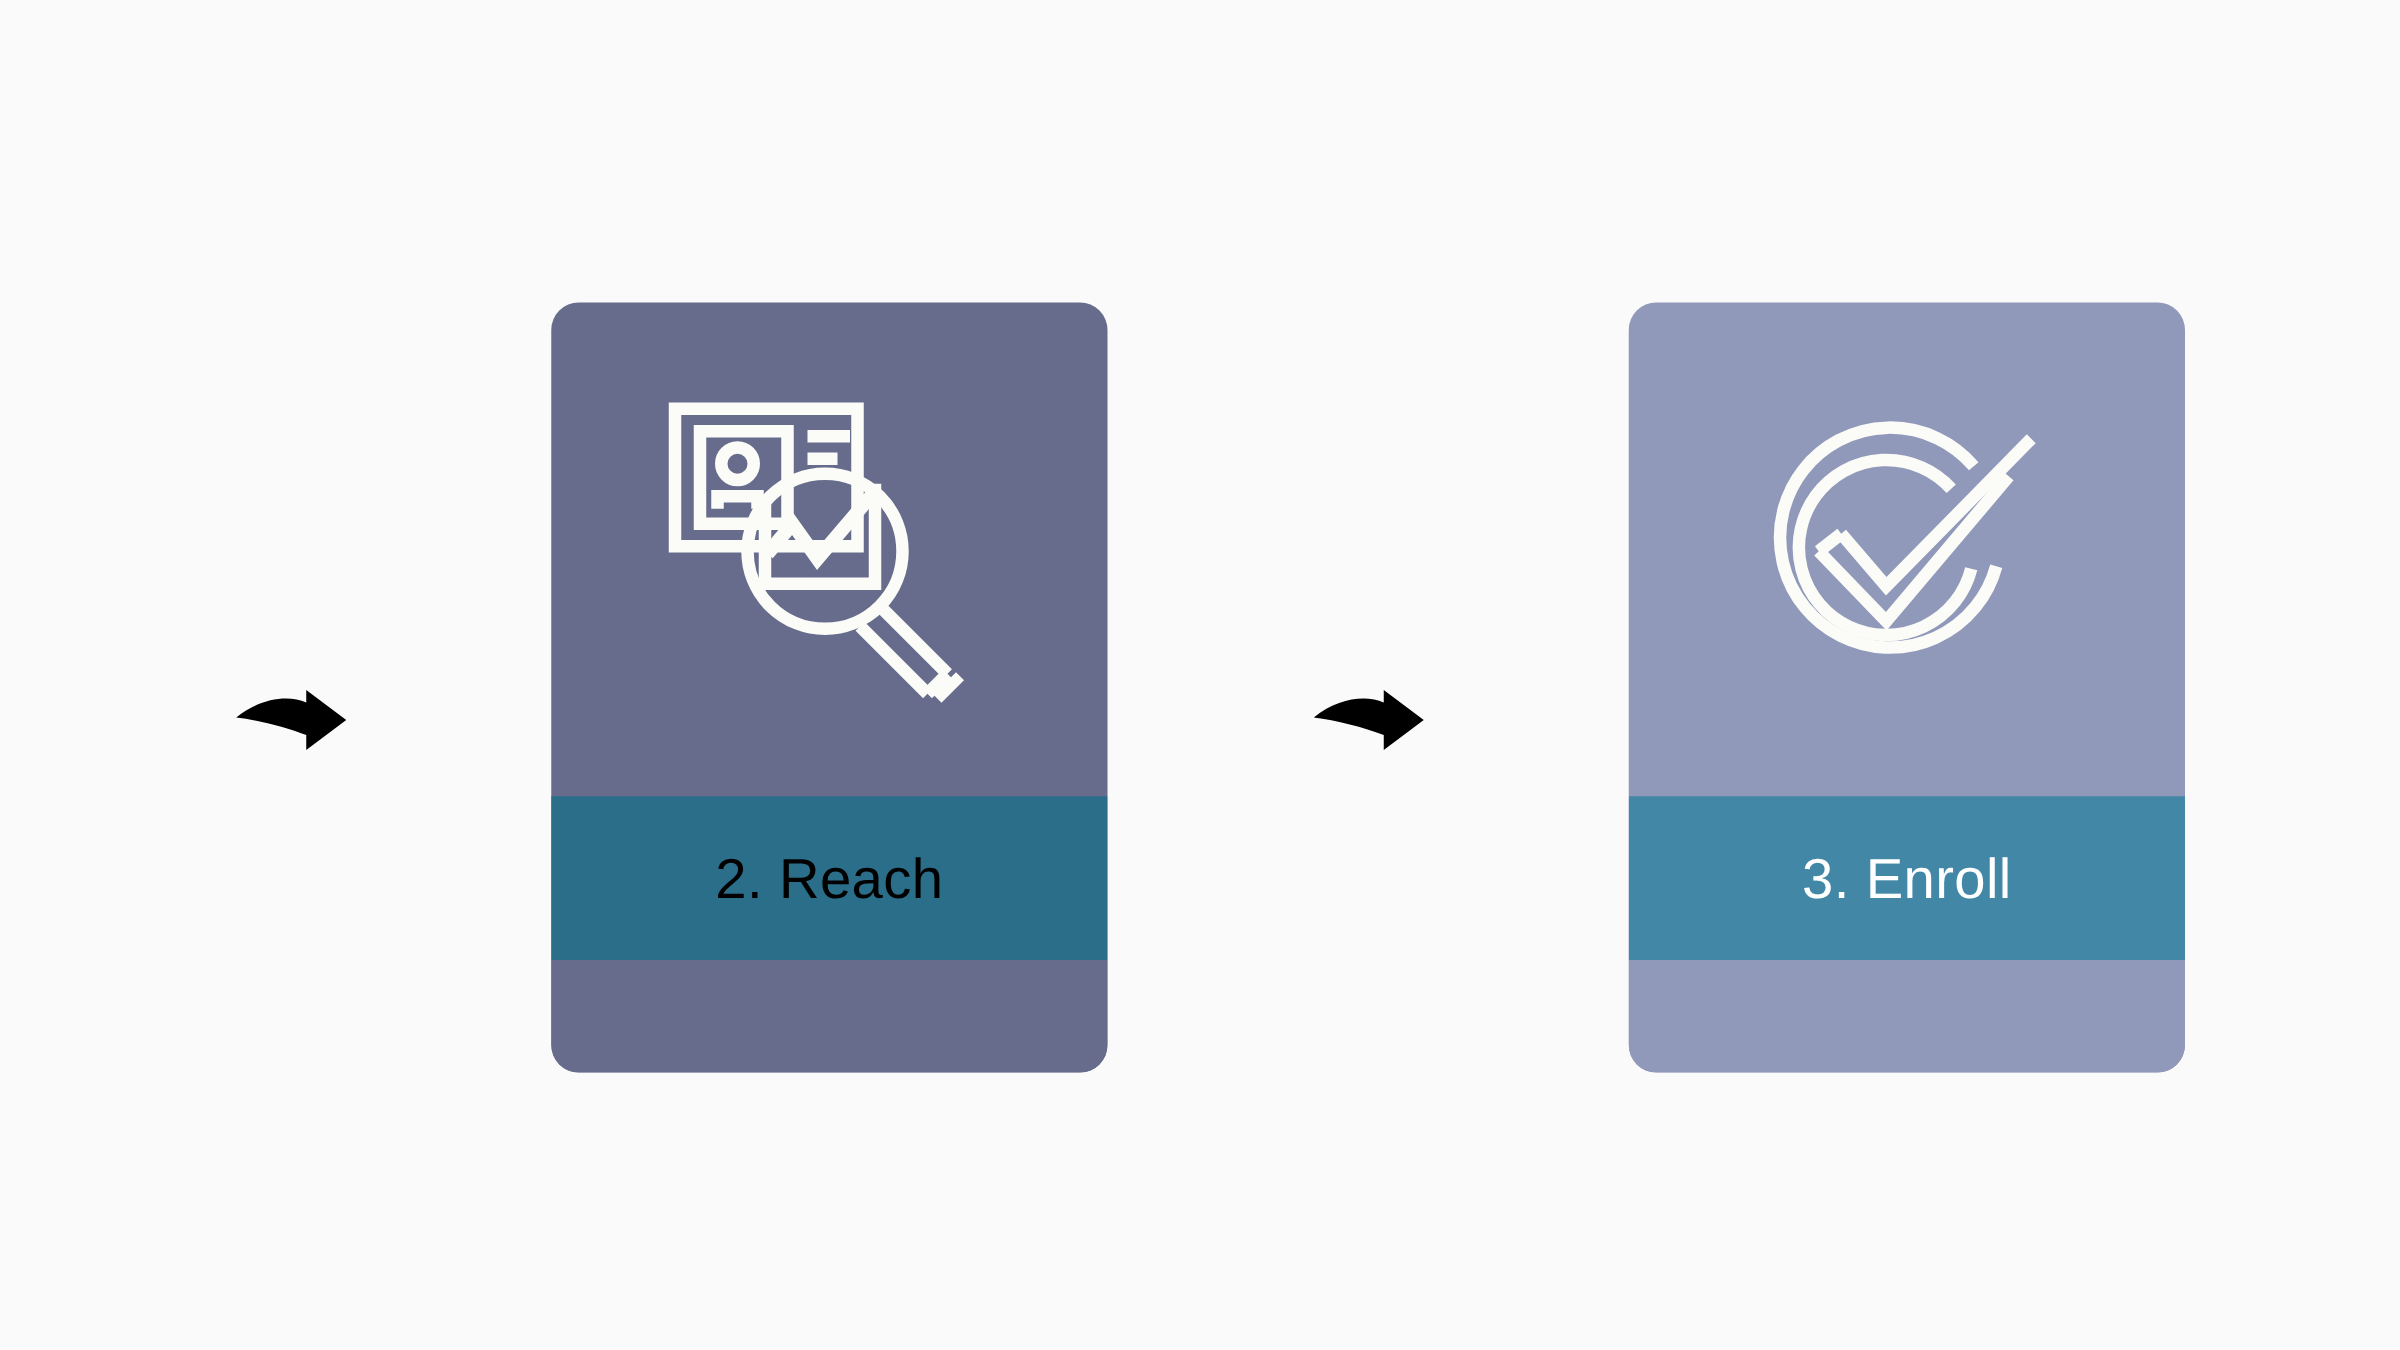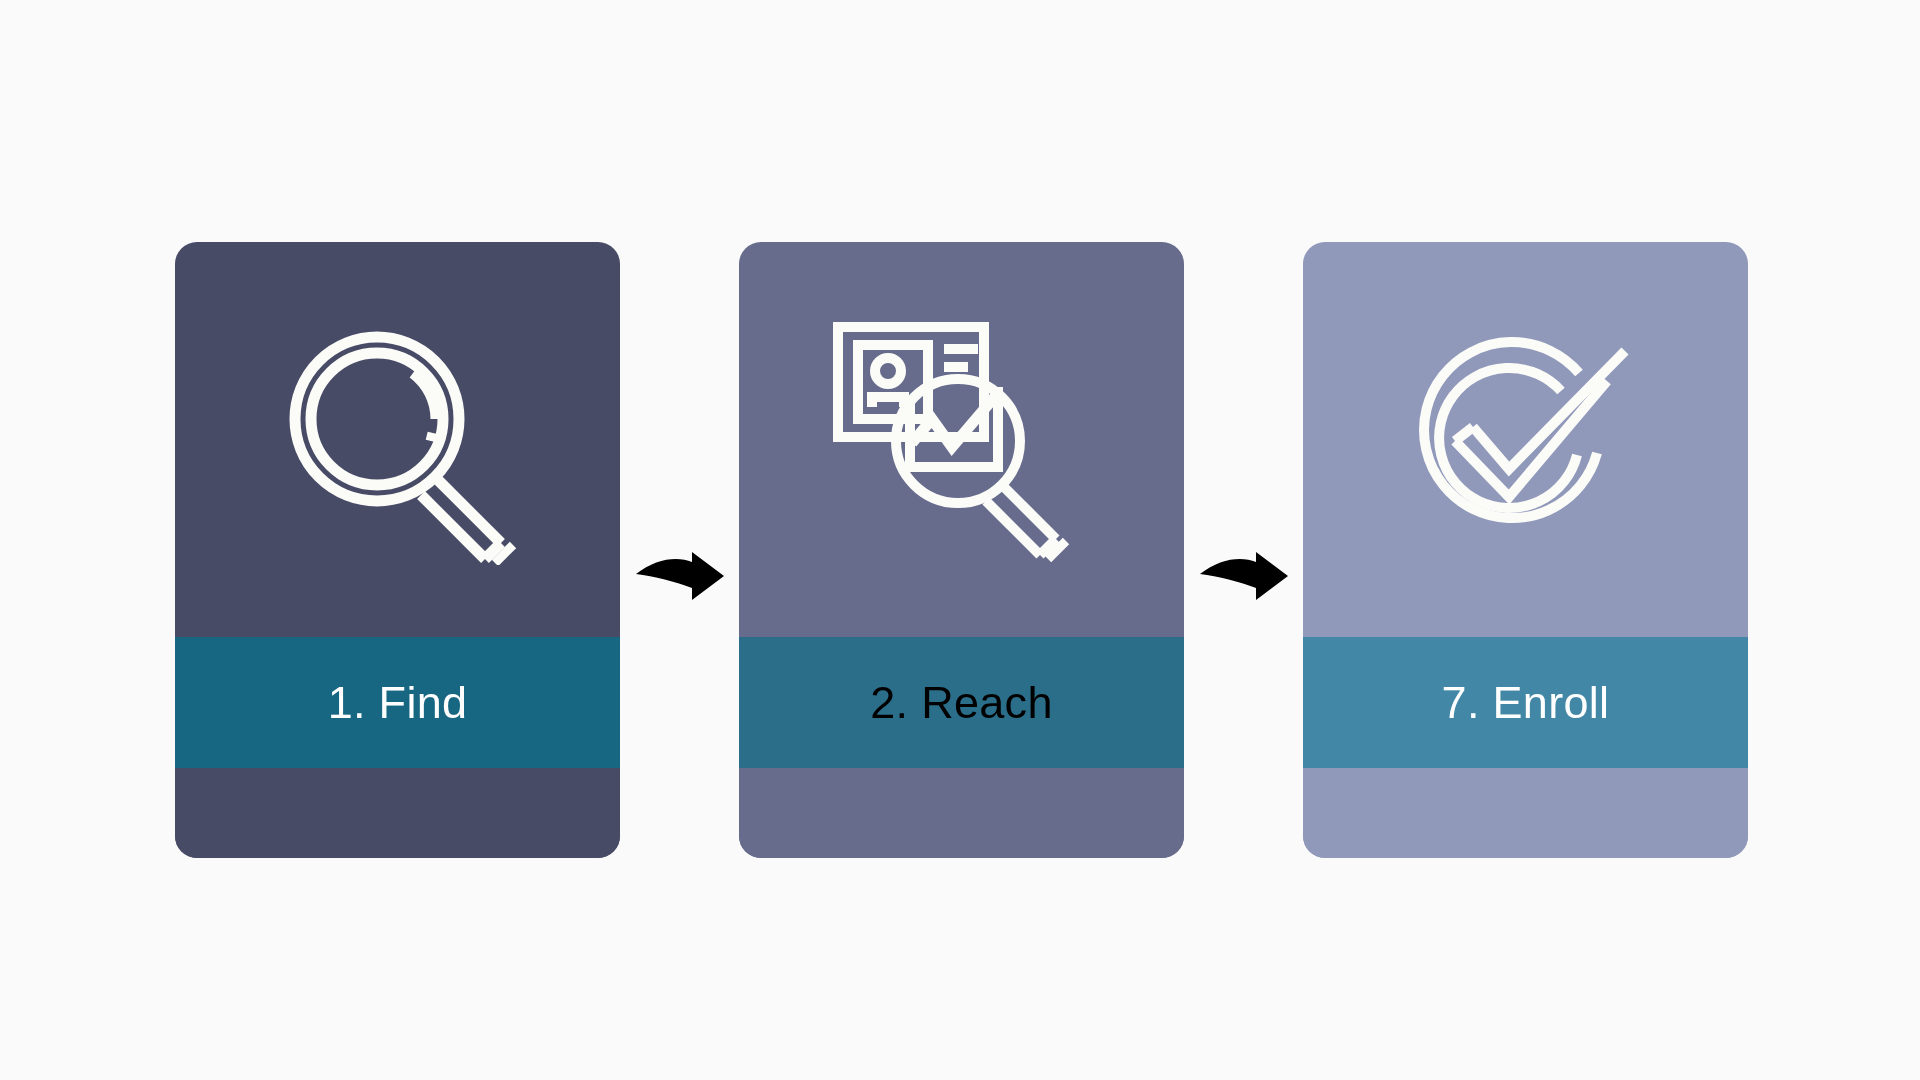--- a/index.html
+++ b/index.html
@@ -97,47 +97,20 @@
     margin-top: 64px;
   }
 </style>
 </head>
 <body style="background: rgb(250, 250, 250);">
 
 <div class="stage" style="background: rgb(250, 250, 250);">
 
   <div class="flow-row">
 
-    <div class="step-card" id="card-1" style="background: rgb(71, 75, 102);">
-      <div class="card-icon-area">
-
-        <svg width="250" height="250" viewBox="0 0 250 250" aria-hidden="true">
-          <g fill="none" stroke="#fbfbf8" stroke-width="11" stroke-linecap="butt" stroke-linejoin="miter">
-
-            <circle cx="104" cy="104" r="82"></circle>
-
-            <circle cx="104" cy="104" r="66"></circle>
-
-            <path d="M 140 58 A 58 58 0 0 1 163 104" stroke-width="11"></path>
-
-            <path d="M 160 118 L 158 126" stroke-width="11"></path>
-
-            <path d="M 164 164 L 228 228"></path>
-            <path d="M 148 180 L 212 244"></path>
-            <path d="M 228 228 L 212 244"></path>
-
-            <path d="M 222 248 L 240 230" stroke-width="9"></path>
-          </g>
-        </svg>
-      </div>
-      <div class="card-label-band" id="band-1" style="background: rgb(23, 102, 130);">
-        <span class="card-label-text" style="color: rgb(255, 255, 255);">1. Find</span>
-      </div>
-      <div class="card-foot" id="foot-1" style="background: rgb(71, 75, 102);"></div>
-    </div>
 
     <div class="arrow-gap">
       <svg class="arrow-shape" width="92" height="60" viewBox="0 0 92 60" aria-hidden="true">
         <path d="M 2 22 C 22 6, 44 4, 58 10 L 58 0 L 90 24 L 58 48 L 58 36 C 42 30, 20 24, 2 22 Z" fill="#000000"></path>
       </svg>
     </div>
 
     <div class="step-card" id="card-2" style="background: rgb(103, 108, 140);">
       <div class="card-icon-area">
 
@@ -193,19 +166,19 @@
             <path d="M 150 56 A 70 70 0 1 0 166 120"></path>
 
             <path d="M 44 106 L 98 162 L 196 46"></path>
             <path d="M 62 92 L 98 134 L 214 16"></path>
             <path d="M 44 106 L 62 92"></path>
             <path d="M 196 46 L 214 16" stroke-width="0"></path>
           </g>
         </svg>
       </div>
       <div class="card-label-band" id="band-3" style="background: rgb(66, 136, 166);">
-        <span class="card-label-text" style="color: rgb(255, 255, 255);">7. Enroll</span>
+        <span class="card-label-text" style="color: rgb(255, 255, 255);">3. Enroll</span>
       </div>
       <div class="card-foot" id="foot-3" style="background: rgb(145, 153, 187);"></div>
     </div>
 
   </div>
 </div>
 
 </body></html>

